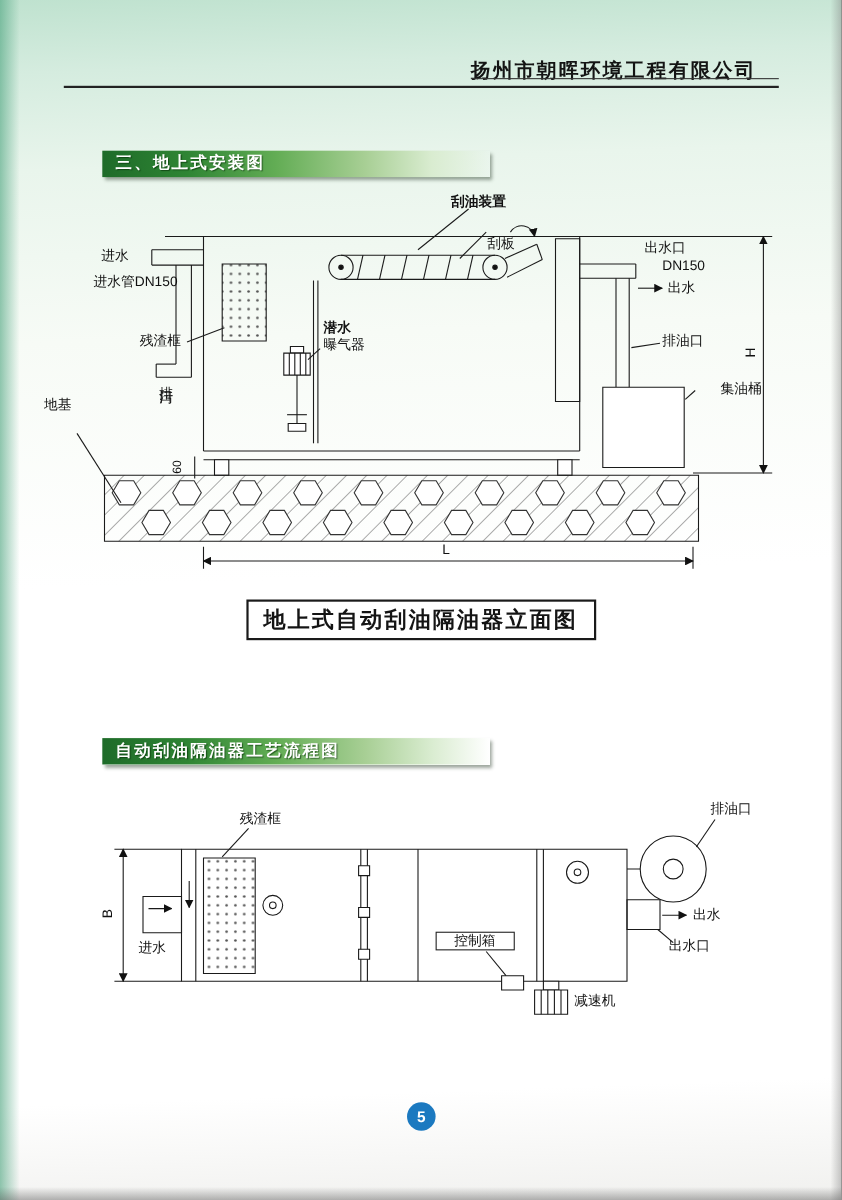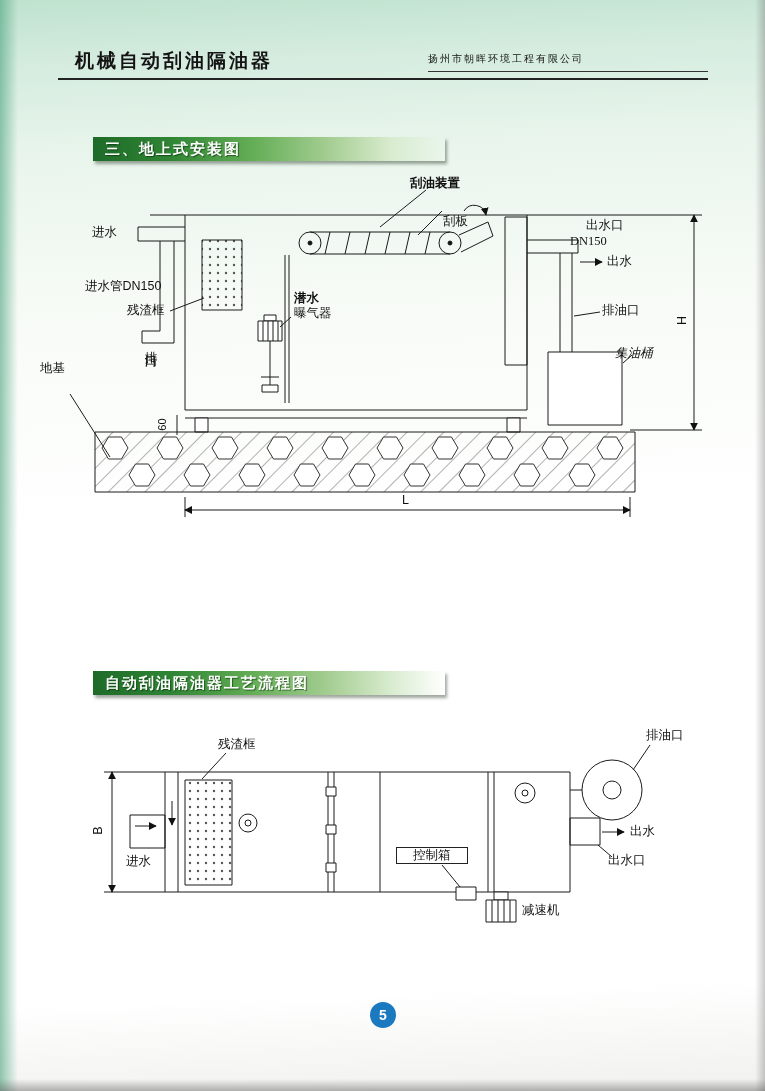--- a/index.html
+++ b/index.html
@@ -6,21 +6,21 @@
   .page{position:relative;width:765px;height:1091px;margin:0 auto;overflow:hidden;
     background:linear-gradient(178deg,#bfe2cf 0%,#d5ecdf 6%,#e9f5ec 14%,#f7fbf6 28%,#ffffff 48%,#ffffff 90%,#f0f0ee 100%);
     font-family:"Liberation Serif","DejaVu Serif",serif;color:#141414;}
   .edge-left{position:absolute;left:0;top:0;bottom:0;width:18px;
     background:linear-gradient(90deg,rgba(84,168,132,.65),rgba(84,168,132,0));}
   .edge-right{position:absolute;right:0;top:0;bottom:0;width:10px;
     background:linear-gradient(270deg,rgba(120,120,120,.40),rgba(120,120,120,0));}
   .edge-bottom{position:absolute;left:0;right:0;bottom:0;height:12px;
     background:linear-gradient(0deg,rgba(90,90,90,.45),rgba(90,90,90,0));}
   .hdr-title{position:absolute;left:75px;top:48px;font-size:19px;font-weight:bold;letter-spacing:3px;}
-  .hdr-company{position:absolute;left:428px;top:52px;font-size:10px;font-weight:normal;letter-spacing:2px;}
+  .hdr-company{position:absolute;left:428px;top:52px;font-size:18px;font-weight:bold;letter-spacing:2px;}
   .rule-long{position:absolute;left:58px;right:57px;top:78px;height:2px;background:#222;}
   .rule-short{position:absolute;left:428px;right:57px;top:71px;height:1px;background:#333;}
   .banner{position:absolute;height:22px;line-height:22px;width:340px;color:#fff;font-weight:bold;
     font-size:15px;letter-spacing:2px;padding:1px 0 1px 12px;
     font-family:"Liberation Sans","DejaVu Sans",sans-serif;
     background:linear-gradient(90deg,#1e6b29 0%,#2f8534 22%,#63ad55 45%,#a8cf95 68%,#d9ecd0 85%,rgba(222,238,216,0) 100%);
     box-shadow:2px 3px 3px rgba(40,60,40,.45);text-shadow:1px 1px 1px rgba(0,40,0,.6);}
   .banner1{left:93px;top:137px;}
   .banner2{left:93px;top:671px;}
   .caption{position:absolute;left:50%;transform:translateX(-50%);border:2px solid #1a1a1a;
@@ -43,21 +43,20 @@
   svg line,svg path,svg rect,svg circle,svg polygon{vector-effect:non-scaling-stroke;}
 </style>
 </head>
 <body>
 
 <div class="page">
   <div class="edge-left"></div>
   <div class="edge-right"></div>
   <div class="edge-bottom"></div>
 
-  <div class="hdr-title">机械自动刮油隔油器</div>
   <div class="hdr-company">扬州市朝晖环境工程有限公司</div>
   <div class="rule-short"></div>
   <div class="rule-long"></div>
 
   <div class="banner banner1">三、地上式安装图</div>
   <div class="banner banner2">自动刮油隔油器工艺流程图</div>
 
   <div class="diagram dgm-elev">
     <svg width="710" height="370" viewBox="0 0 710 370">
       <defs>
@@ -184,36 +183,37 @@
           <line x1="261" y1="152" x2="250" y2="162"></line>
           <line x1="40" y1="229" x2="80" y2="292"></line>
           <line x1="570" y1="147" x2="544" y2="151"></line>
           <line x1="602" y1="190" x2="593" y2="198"></line>
         </g>
       </g>
     </svg>
     <div class="dlabel" style="left:380px;top:11px;font-weight:bold;">刮油装置</div>
     <div class="dlabel" style="left:413px;top:49px;">刮板</div>
     <div class="dlabel" style="left:62px;top:60px;">进水</div>
-    <div class="dlabel" style="left:55px;top:84px;margin-top:30px;">进水管DN150</div>
+    <div class="dlabel" style="left:55px;top:84px;">进水管DN150</div>
     <div class="dlabel" style="left:97px;top:138px;">残渣框</div>
     <div class="dlabel" style="left:264px;top:126px;font-weight:bold;">潜水</div>
     <div class="dlabel" style="left:264px;top:141px;">曝气器</div>
     <div class="dlabel vert" style="left:113px;top:176px;">排污口</div>
     <div class="dlabel" style="left:10px;top:196px;">地基</div>
     <div class="dlabel" style="left:556px;top:53px;">出水口</div>
-    <div class="dlabel" style="left:540px;top:69px;font-family:Liberation Serif, serif;">DN150</div>
+    <div class="dlabel" style="left:572px;top:69px;">DN150</div>
     <div class="dlabel" style="left:577px;top:89px;">出水</div>
     <div class="dlabel" style="left:572px;top:138px;">排油口</div>
-    <div class="dlabel" style="left:585px;top:181px;font-style:italic;">集油桶</div>
+    <div class="dlabel" style="left:625px;top:181px;">集油桶</div>
     <div class="dlabel rot" style="left:648px;top:148px;">H</div>
     <div class="dlabel rot" style="left:126px;top:252px;font-size:11px;">60</div>
     <div class="dlabel" style="left:372px;top:328px;">L</div>
   </div>
 
+  <div class="caption caption1">地上式自动刮油隔油器立面图</div>
 
   <div class="diagram dgm-plan">
     <svg width="620" height="225" viewBox="0 0 620 225">
       <g stroke="#1a1a1a" stroke-width="1" fill="none">
 
         <g>
           <rect x="75" y="57" width="405" height="120"></rect>
           <line x1="88" y1="57" x2="88" y2="177"></line>
           <line x1="238" y1="57" x2="238" y2="177"></line>
           <line x1="244" y1="57" x2="244" y2="177"></line>

